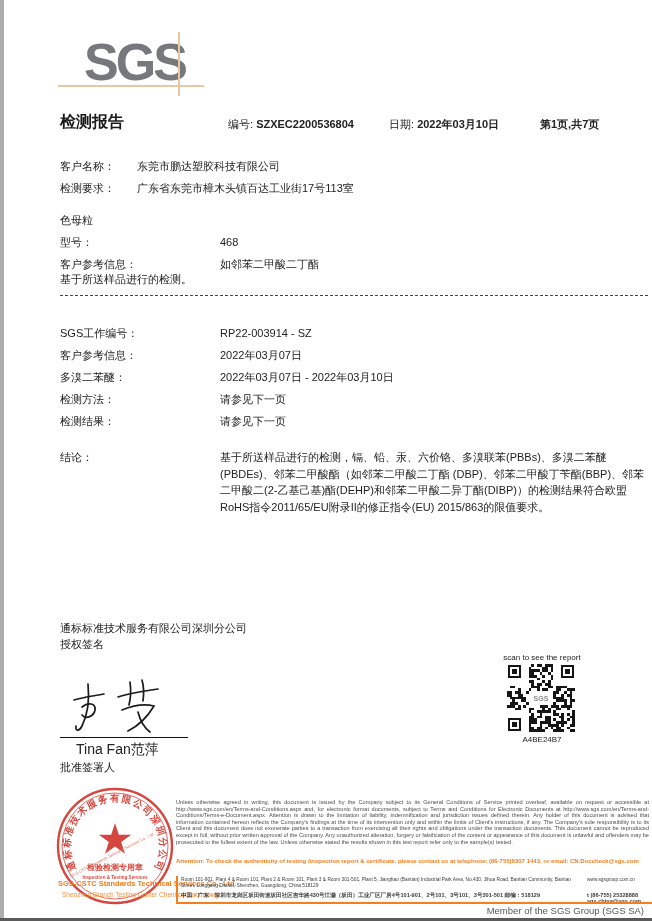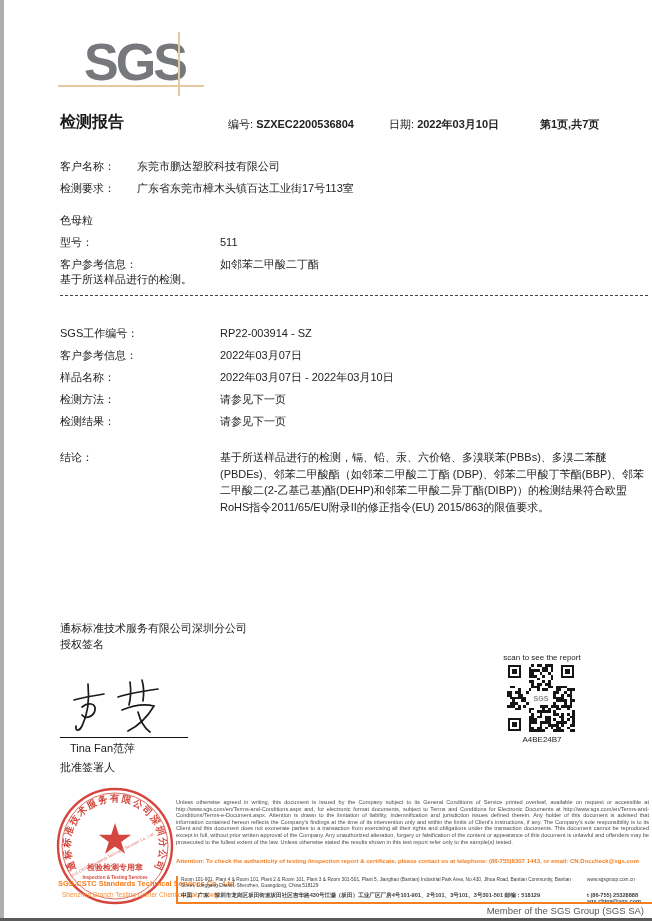--- a/index.html
+++ b/index.html
@@ -28,21 +28,21 @@
   .note{left:60px;top:272px;font-size:11px;}
   .dashes{left:60px;top:295px;right:4px;border-top:1px dashed #444;height:0;}
   .concl{left:60px;top:449px;right:6px;display:flex;font-size:11px;line-height:16.5px;}
   .concl .lbl{flex:0 0 160px;}
   .concl .val{flex:1;}
   
   .sig-company{left:60px;top:621px;font-size:11px;}
   .sig-auth{left:60px;top:637px;font-size:11px;}
   .sig-svg{left:66px;top:676px;}
   .sig-line{left:60px;top:737px;width:128px;border-top:1.5px solid #111;}
-  .sig-name{left:70px;top:741px;font-size:11px;}
+  .sig-name{left:76px;top:741px;font-size:14px;}
   .sig-role{left:60px;top:760px;font-size:11px;}
   
   .qr-caption{left:496px;top:653px;width:92px;font-size:8px;text-align:center;color:#222;}
   .qr-box{left:507px;top:664px;width:68px;height:68px;background:#fff;}
   .qr-grid{position:absolute;inset:0;display:grid;grid-template-columns:repeat(25,1fr);grid-template-rows:repeat(25,1fr);}
   .qr-grid div{background:#161616;}
   .finder{position:absolute;width:19%;height:19%;border:2.5px solid #161616;box-sizing:border-box;display:flex;align-items:center;justify-content:center;}
   .finder::after{content:"";width:55%;height:55%;background:#161616;}
   .f-tl{left:2%;top:2%;} .f-tr{right:2%;top:2%;} .f-bl{left:2%;bottom:2%;}
   .qr-center{position:absolute;left:50%;top:50%;transform:translate(-50%,-50%);background:#fff;padding:0 2px;
@@ -91,41 +91,41 @@
     <span class="val">广东省东莞市樟木头镇百达工业街17号113室</span>
   </div>
 </div>
 
 <div class="abs rowset" style="top:209px;">
   <div class="frow wide">
     <span class="val">色母粒</span>
   </div>
   <div class="frow wide">
     <span class="lbl">型号：</span>
-    <span class="val">511</span>
+    <span class="val">468</span>
   </div>
   <div class="frow wide">
     <span class="lbl">客户参考信息：</span>
     <span class="val">如邻苯二甲酸二丁酯</span>
   </div>
 </div>
 <div class="abs note">基于所送样品进行的检测。</div>
 <div class="abs dashes"></div>
 
 <div class="abs rowset" style="top:322px;">
   <div class="frow wide">
     <span class="lbl">SGS工作编号：</span>
     <span class="val">RP22-003914 - SZ</span>
   </div>
   <div class="frow wide">
     <span class="lbl">客户参考信息：</span>
     <span class="val">2022年03月07日</span>
   </div>
   <div class="frow wide">
-    <span class="lbl">样品名称：</span>
+    <span class="lbl">多溴二苯醚：</span>
     <span class="val">2022年03月07日 - 2022年03月10日</span>
   </div>
   <div class="frow wide">
     <span class="lbl">检测方法：</span>
     <span class="val">请参见下一页</span>
   </div>
   <div class="frow wide">
     <span class="lbl">检测结果：</span>
     <span class="val">请参见下一页</span>
   </div>

